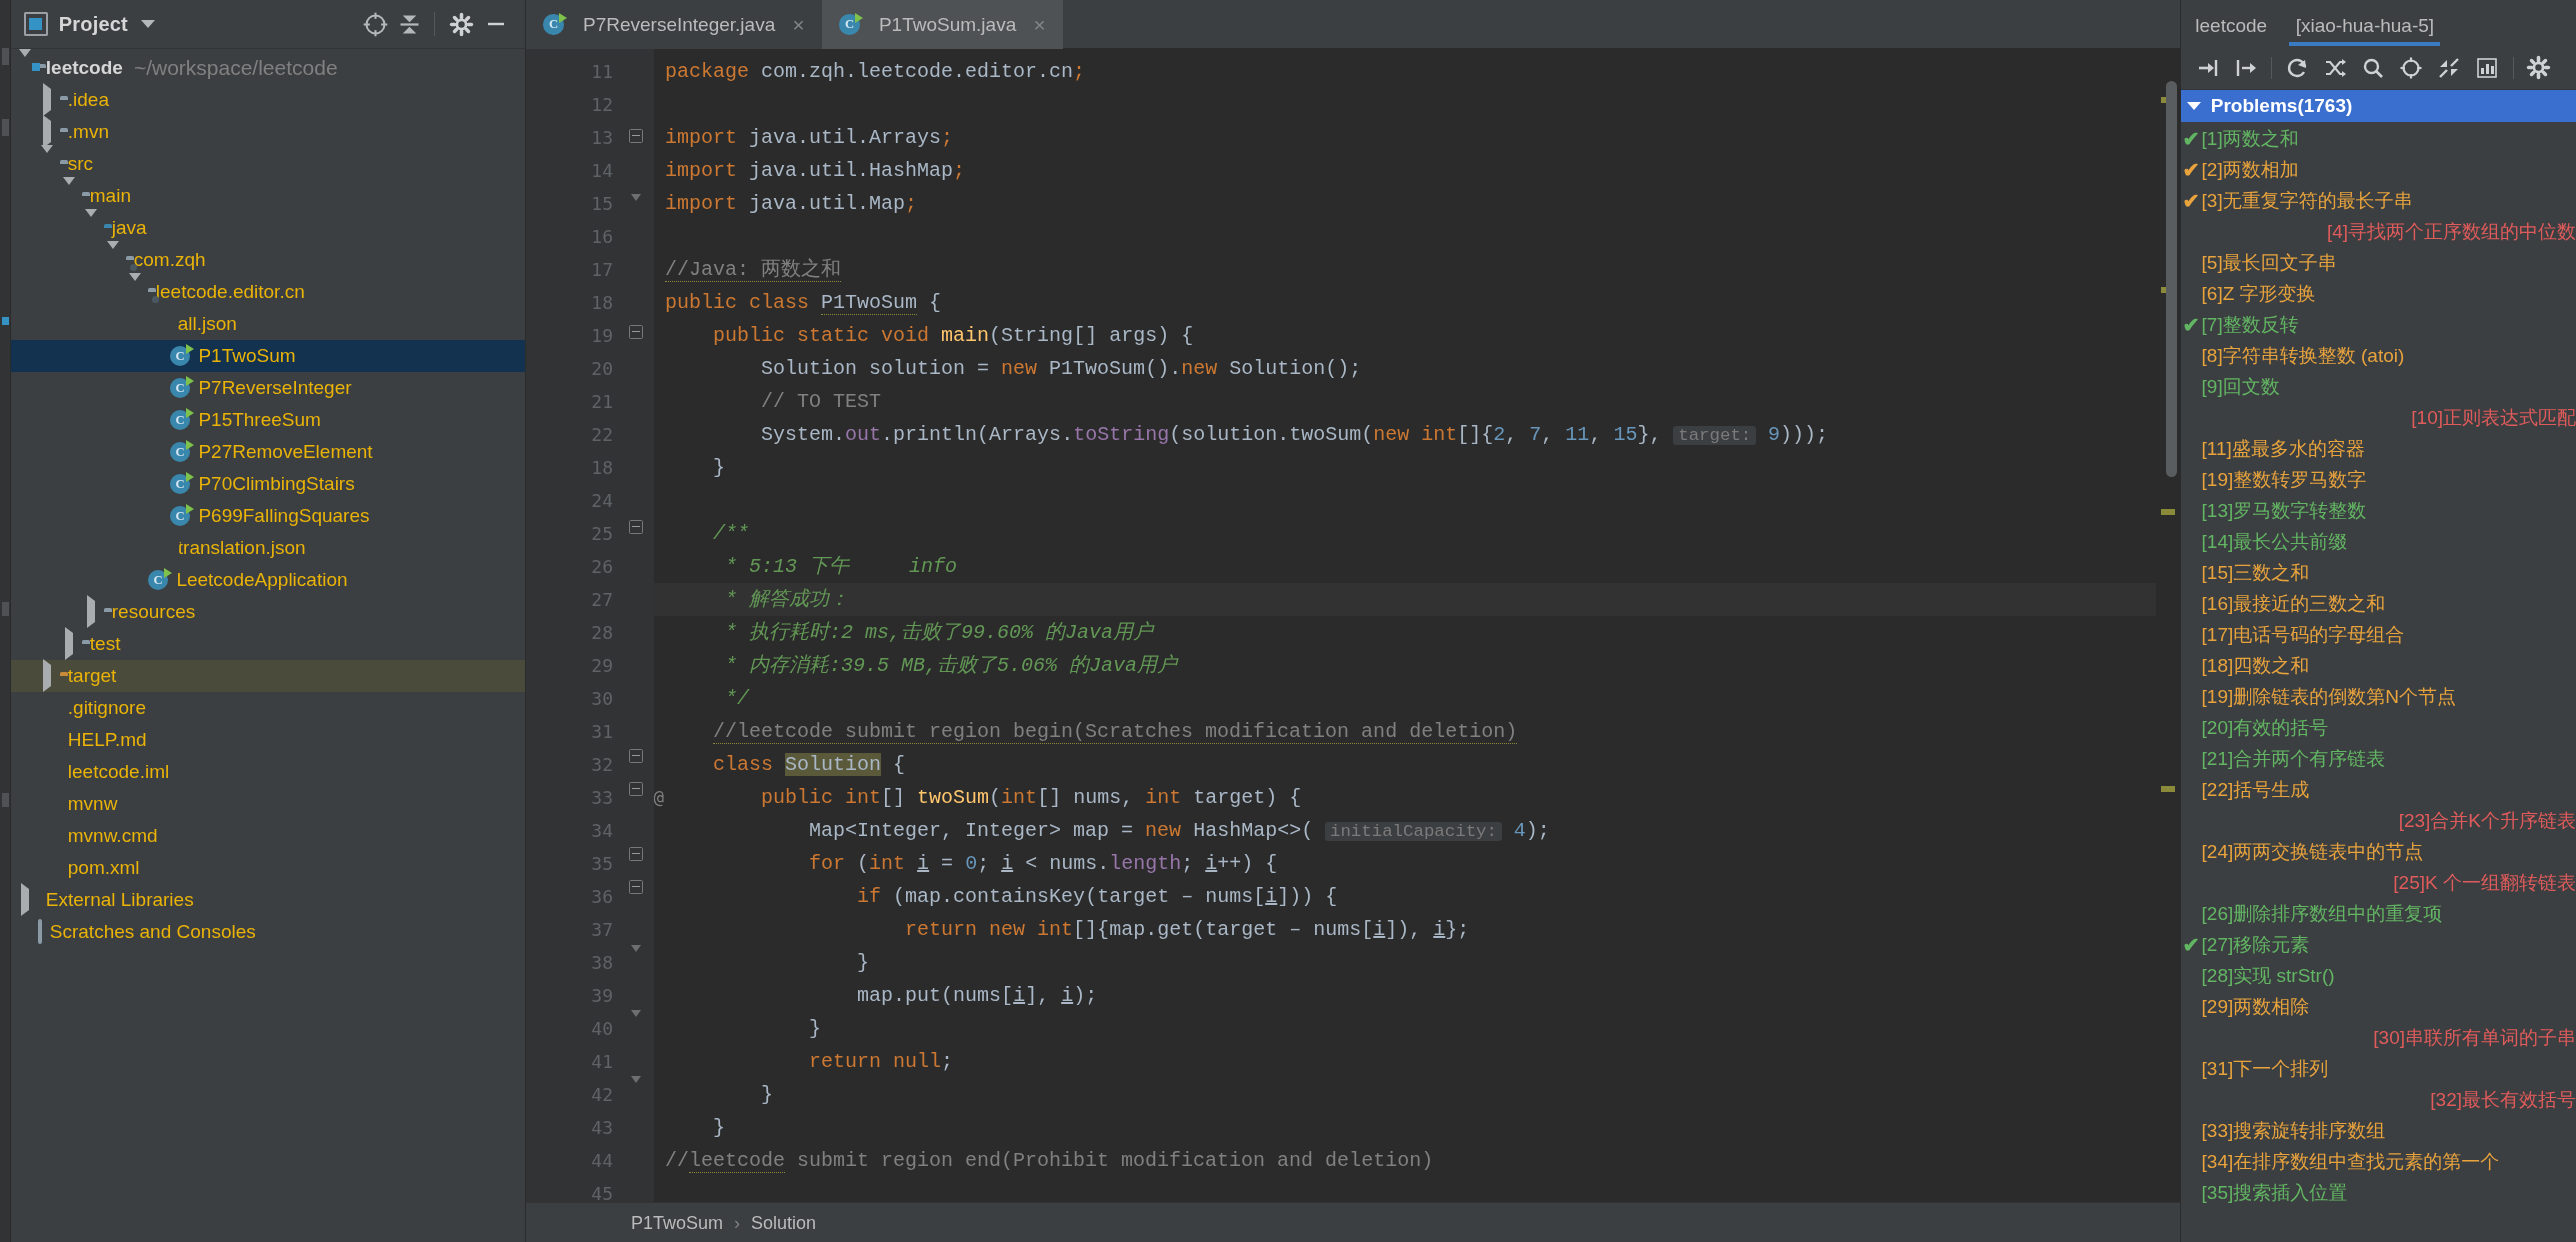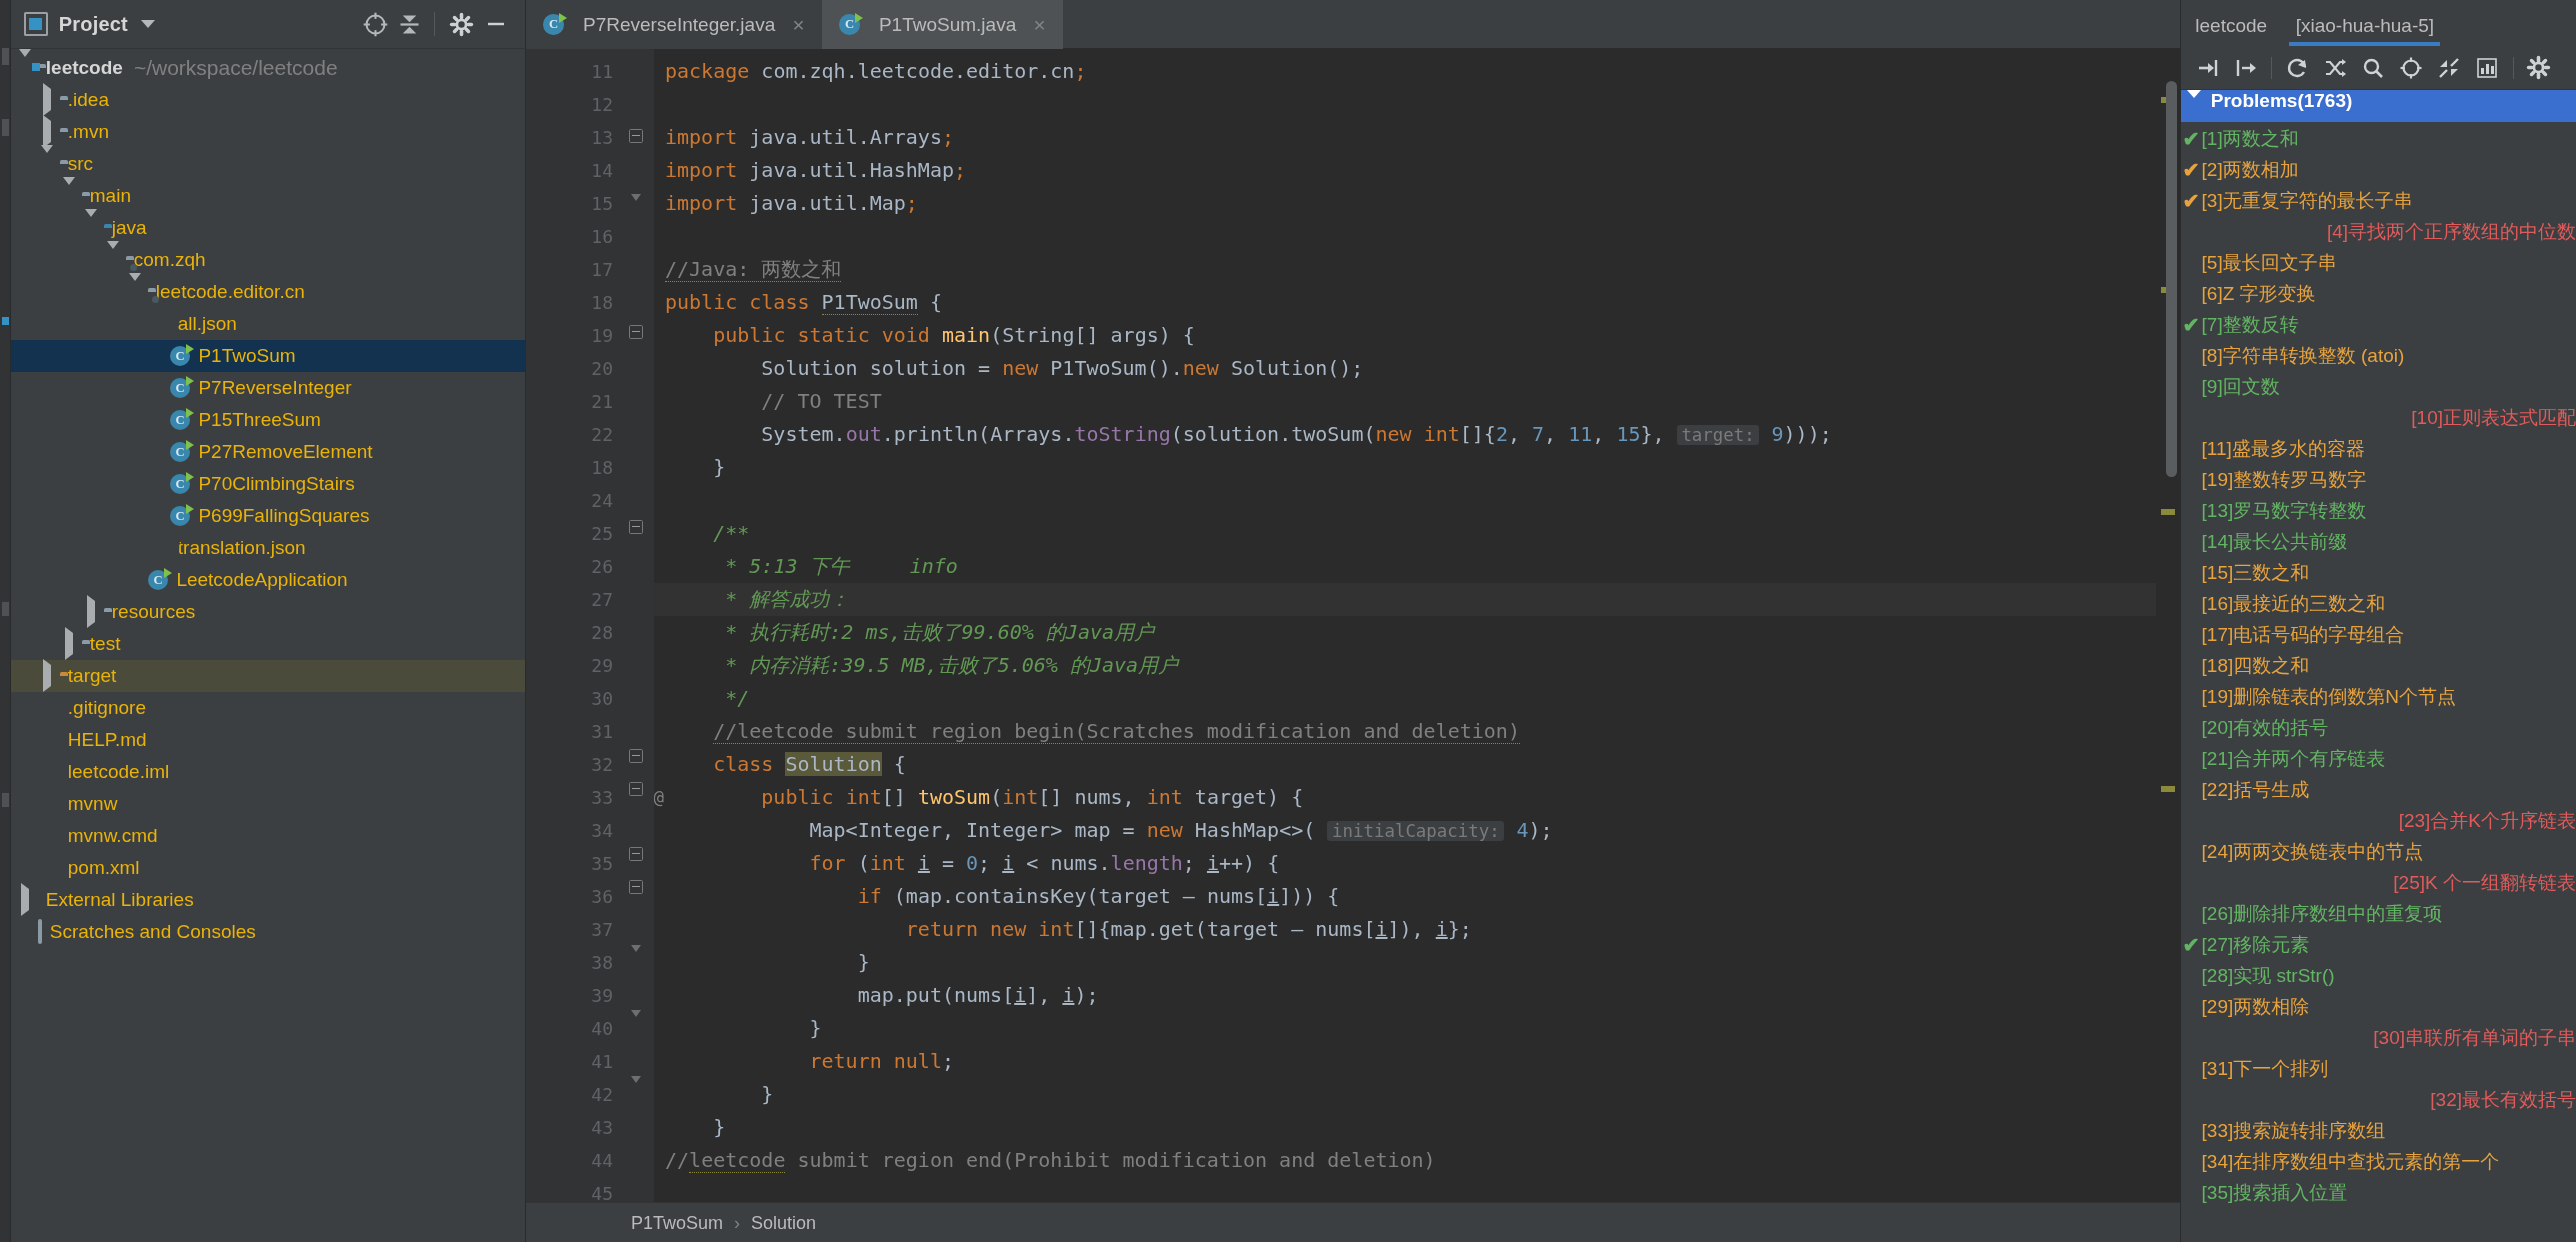--- a/index.html
+++ b/index.html
@@ -83,21 +83,21 @@
   .runmark { position:absolute; right:-19px; top:9.5px; width:0;height:0;
              border-top:7.1px solid transparent;border-bottom:7.1px solid transparent;border-left:10.3px solid #5a9e42; }
   .atmark{position:absolute; right:-43px; top:0; color:#808080; font-size:17.4px;}
   .foldcol { width:33px; flex:0 0 33px; background:#313335; position:relative; padding-top:6.3px;}
   .fold { position:absolute; left:8px; width:16px; height:16px; }
   .fold .box{width:14.3px;height:14.3px;border:1.6px solid #787878;border-radius:1.6px;position:relative;background:#313335;}
   .fold .box:after{content:"";position:absolute;left:2.4px;top:4.8px;width:8px;height:1.6px;background:#999;}
 
   .code { flex:1; position:relative; padding-top:6.3px; overflow:hidden;
           font-family:"DejaVu Sans Mono", monospace; font-size:20px; }
-  .cline { height:33px; line-height:33px; white-space:pre; padding-left:11px; color:#a9b7c6; }
+  .cline { height:33px; line-height:33px; white-space:pre; padding-left:11px; color:#a9b7c6;font-family:Liberation Mono, monospace; }
   .cline.hl { background:#323232; }
   .k  { color:#cc7832; }   
   .n  { color:#6897bb; }   
   .c  { color:#808080; }   
   .jd { color:#629755; font-style:italic; }
   .fn { color:#ffc66d; }
   .fd { color:#9876aa; }
   .id { color:#a9b7c6; }
   .hint { color:#7a7a7a; background:#3c3f41; border-radius:3.2px; padding:0 4.8px; font-size:17.4px; }
   .warnu { border-bottom:1.6px dotted #8a8a3a; }
@@ -115,21 +115,21 @@
   
   .right-panel { width:396px; flex:0 0 396px; background:#3c3f41; display:flex; flex-direction:column;
                  border-left:0.8px solid #292b2d; }
   .rp-tabs { height:46px; display:flex; align-items:flex-end; background:#3c3f41; }
   .rp-tab { padding:0 14.3px 9.5px 14.3px; color:#bbbbbb; font-size:19px; position:relative; }
   .rp-tab.active:after{content:"";position:absolute;left:8px;right:8px;bottom:0;height:4px;background:#3a7cc4;}
   .rp-toolbar { height:44px; display:flex; align-items:center; gap:0px; padding:0 8px;
                 background:#3c3f41; border-bottom:0.8px solid #323436; }
   .tb-btn { width:38px;height:38px; display:flex;align-items:center;justify-content:center; }
   .tb-sep { width:0.8px;height:22px;background:#55595b;margin:0 6.3px; }
-  .problems-head { height:32px; background:#3a6fd0; display:flex;align-items:flex-start; gap:9.5px;
+  .problems-head { height:32px; background:#3a6fd0; display:flex;align-items:center; gap:9.5px;
                    padding-left:6.3px; color:#ffffff; font-size:19px; font-weight:bold; }
   .ph-caret { width:0;height:0;border-left:7.1px solid transparent;border-right:7.1px solid transparent;
               border-top:8.7px solid #ffffff; }
   .plist { flex:1; overflow:hidden; padding-top:1.6px; }
   .pitem { height:31px; display:flex; align-items:center; font-size:19px; white-space:nowrap;
            padding-left:20.6px; }
   .pitem .chk { width:19px; flex:0 0 19px; font-size:20.6px; font-weight:bold; margin-left:-19px; }
   .pitem .ptxt { }
   .green { color:#62b563; }
   .yellow{ color:#e8a33d; }

